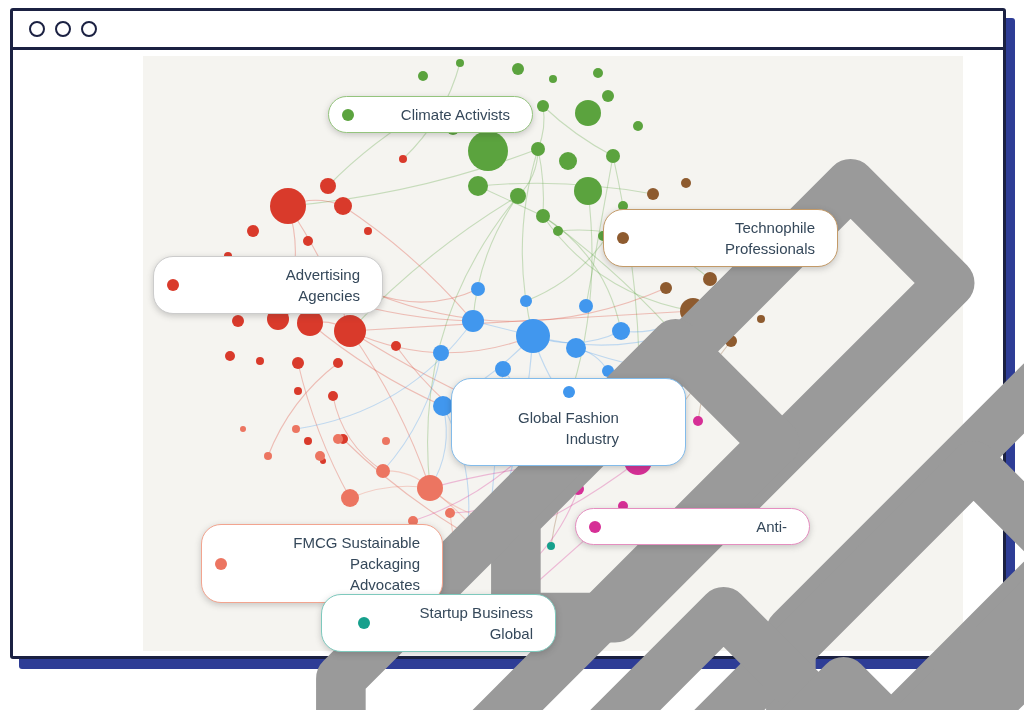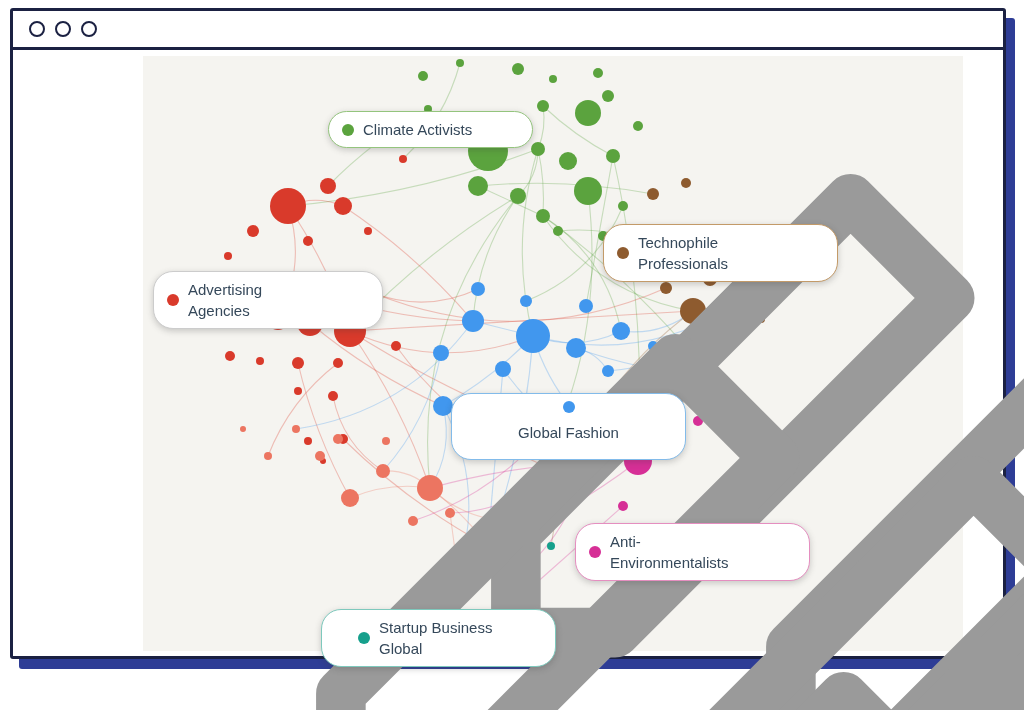--- a/index.html
+++ b/index.html
@@ -19,21 +19,21 @@
   .circle-btn{
     width:16px;height:16px;border:2.5px solid #1b2142;border-radius:50%;
     background:#ffffff;box-sizing:border-box;
   }
   .content{position:relative;width:100%;height:calc(100% - 39px);}
   .canvas{
     position:absolute;left:130px;top:6px;width:820px;height:595px;
     background:#f5f4f0;
   }
   .canvas svg{position:absolute;left:0;top:0;width:820px;height:595px;}
-  #label-layer{position:absolute;left:0;top:15px;width:820px;height:595px;}
+  #label-layer{position:absolute;left:0;top:0;width:820px;height:595px;text-align:right;}
   .pill{
     position:absolute;display:flex;align-items:center;gap:9px;
     background:#ffffff;border:1.6px solid #cccccc;border-radius:20px;
     padding:7px 13px;box-sizing:border-box;
     box-shadow:0 2px 6px rgba(60,60,60,0.25);
   }
   .dot{width:12px;height:12px;border-radius:50%;flex:0 0 auto;}
   .pill-text{flex:1 1 auto;font-size:15px;color:#35485a;line-height:21px;}
   .edit{flex:0 0 auto;display:flex;align-items:center;cursor:pointer;}
 </style>
@@ -252,32 +252,45 @@
             <span class="edit">
               <svg viewBox="0 0 24 24" width="17" height="17">
                 <path d="M16.5 3.5l4 4L7 21H3v-4L16.5 3.5z" fill="none" stroke="#9a9a9a" stroke-width="2" stroke-linejoin="round" stroke-linecap="round"></path>
               </svg>
             </span>
           </div>
           <div class="pill" style="left: 308px; top: 322px; width: 235px; border-color: rgb(130, 187, 234); flex-direction: column;">
             <span class="dot" style="background: rgb(65, 151, 238);"></span>
             <div class="pill-text">
               <div>Global Fashion</div>
+              <div>Industry</div>
             </div>
             <span class="edit">
               <svg viewBox="0 0 24 24" width="17" height="17">
                 <path d="M16.5 3.5l4 4L7 21H3v-4L16.5 3.5z" fill="none" stroke="#9a9a9a" stroke-width="2" stroke-linejoin="round" stroke-linecap="round"></path>
               </svg>
             </span>
           </div>
           <div class="pill" style="left: 408px; top: 452px; width: 235px; border-color: rgb(229, 142, 192); margin-left: 24px;">
             <span class="dot" style="background: rgb(214, 47, 150);"></span>
             <div class="pill-text">
               <div>Anti-</div>
-              <div>Environmentalists</div>
+            </div>
+            <span class="edit">
+              <svg viewBox="0 0 24 24" width="17" height="17">
+                <path d="M16.5 3.5l4 4L7 21H3v-4L16.5 3.5z" fill="none" stroke="#9a9a9a" stroke-width="2" stroke-linejoin="round" stroke-linecap="round"></path>
+              </svg>
+            </span>
+          </div>
+          <div class="pill" style="left: 58px; top: 468px; width: 242px; border-color: rgb(242, 164, 143);">
+            <span class="dot" style="background: rgb(236, 117, 97);"></span>
+            <div class="pill-text">
+              <div>FMCG Sustainable</div>
+              <div>Packaging</div>
+              <div>Advocates</div>
             </div>
             <span class="edit">
               <svg viewBox="0 0 24 24" width="17" height="17">
                 <path d="M16.5 3.5l4 4L7 21H3v-4L16.5 3.5z" fill="none" stroke="#9a9a9a" stroke-width="2" stroke-linejoin="round" stroke-linecap="round"></path>
               </svg>
             </span>
           </div>
           <div class="pill" style="left: 178px; top: 538px; width: 235px; border-color: rgb(126, 201, 189); padding-left: 36px;">
             <span class="dot" style="background: rgb(22, 160, 140);"></span>
             <div class="pill-text">

